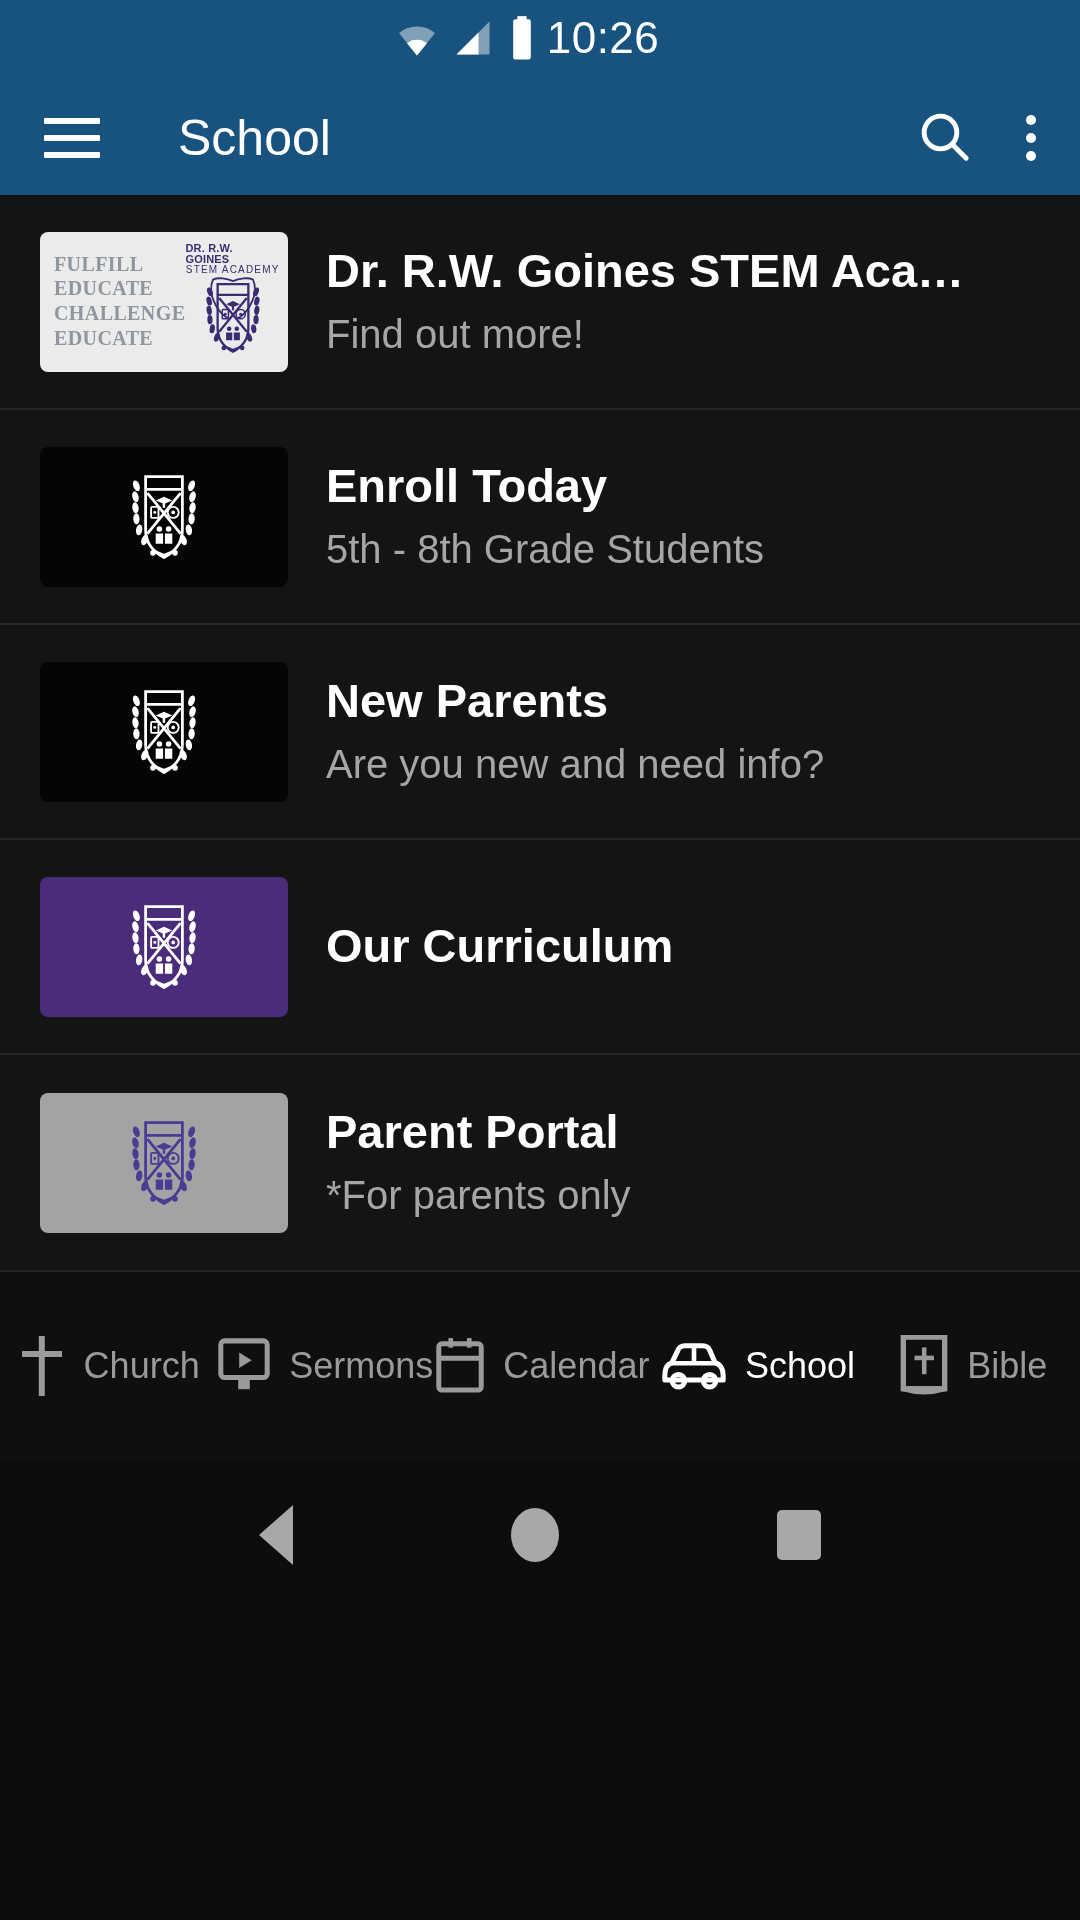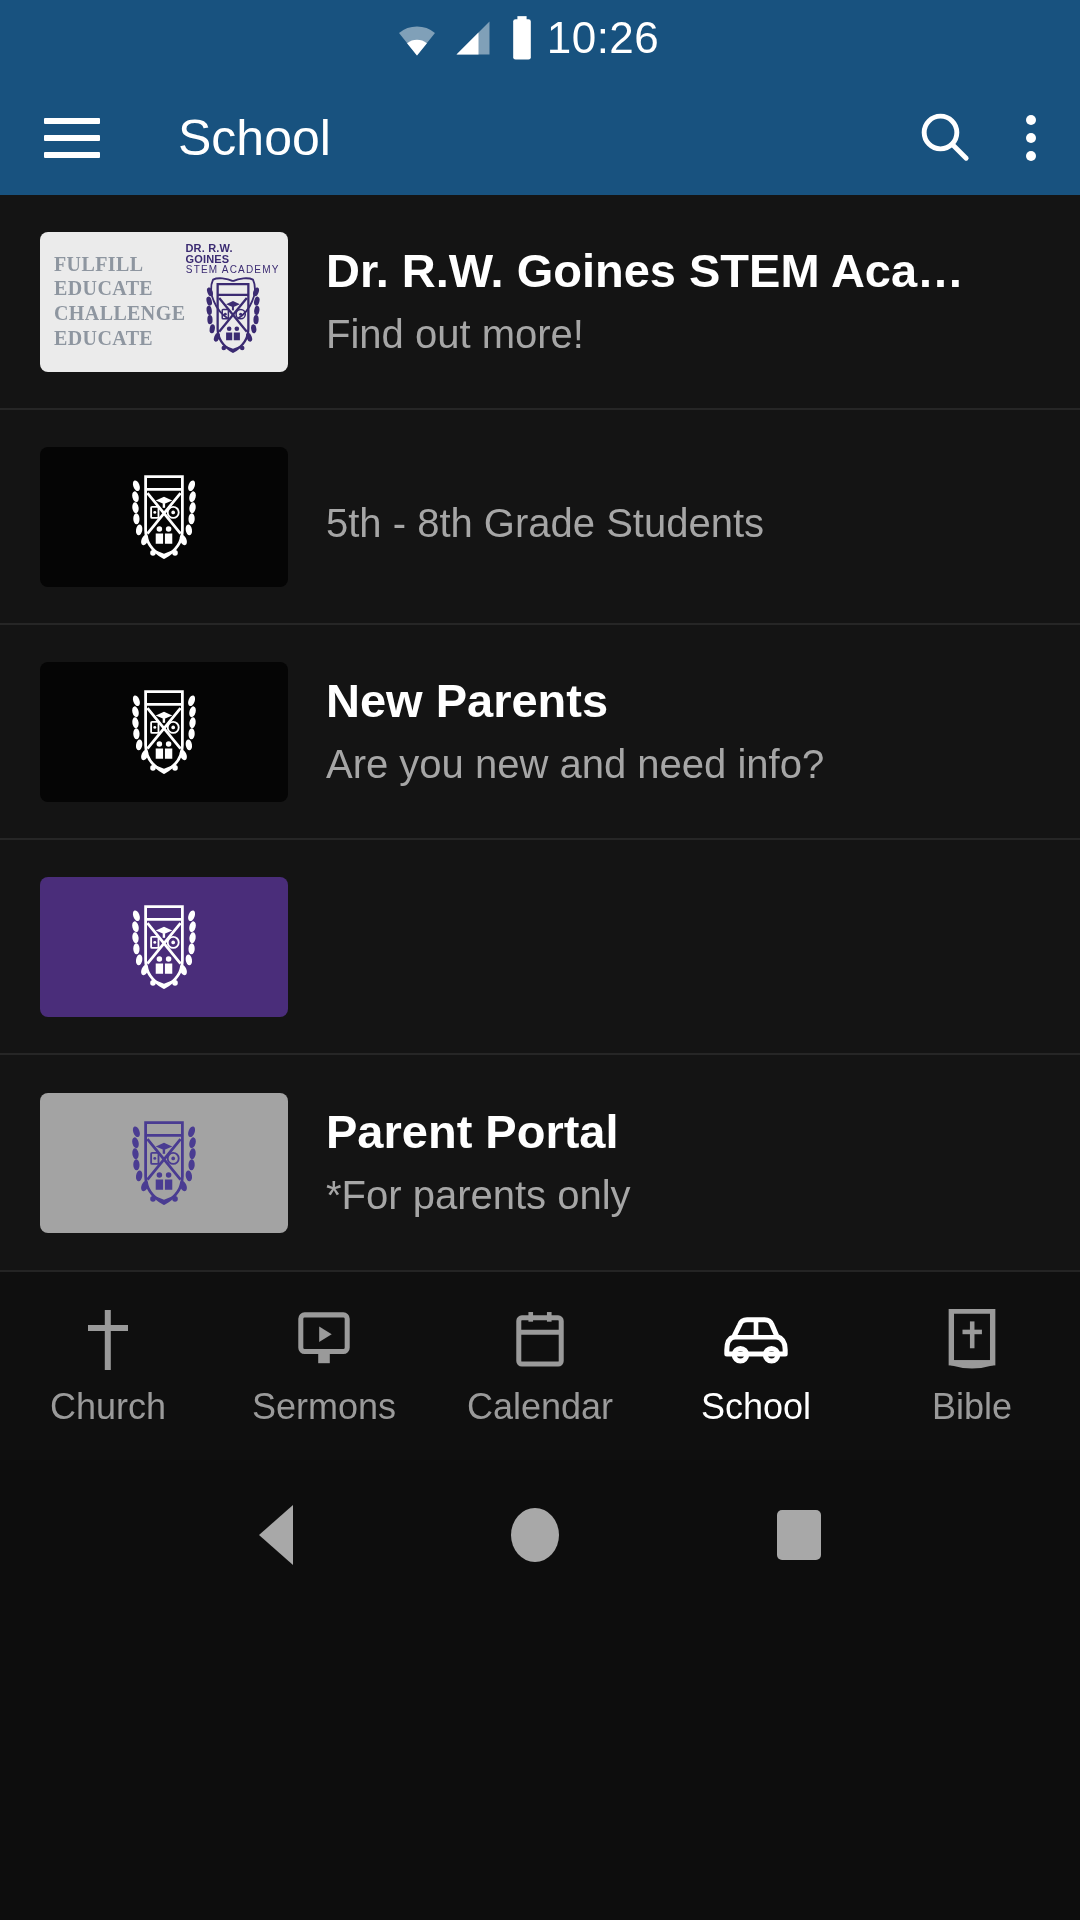--- a/index.html
+++ b/index.html
@@ -52,21 +52,21 @@
   .banner-words span{ color:#8e96a0; font-size:20px; font-weight:bold; letter-spacing:.4px; line-height:1.18;font-family:Liberation Serif, serif;}
   .banner-crest{ display:flex; flex-direction:column; align-items:center; width:108px;}
   .banner-crest .bc-t1{ color:#3b2b72; font-size:11px; font-weight:bold; letter-spacing:.2px; line-height:1;}
   .banner-crest .bc-t2{ color:#3b2b72; font-size:10px; letter-spacing:1.2px; line-height:1; margin-top:0;}
 
   
   .tabbar{
     height:190px; background:#0f0f0f; display:flex; align-items:center;
     border-top:2px solid #242424;
   }
-  .tab{ flex:1; display:flex; flex-direction:column; align-items:center; justify-content:center; gap:16px;}
+  .tab{ flex:1; display:flex; flex-direction:row; align-items:center; justify-content:center; gap:16px;}
   .tab-label{ font-size:36px; color:#9a9a9a; line-height:1;}
   .tab.active .tab-label{ color:#ffffff; }
   .tab-icon{ height:66px; display:flex; align-items:center; justify-content:center;}
 
   
   .navbar{ height:150px; background:#0d0d0d; display:flex; align-items:center; justify-content:space-around; padding:0 150px;}
   .nav-back{ width:0;height:0;border-top:30px solid transparent;border-bottom:30px solid transparent;border-right:34px solid #a8a8a8;}
   .nav-home{ width:48px;height:54px;background:#a8a8a8;border-radius:50%;}
   .nav-recent{ width:44px;height:50px;background:#a8a8a8;border-radius:5px;}
 </style>
@@ -209,20 +209,21 @@
           <ellipse cx="80" cy="58" rx="3.4" ry="6" transform="rotate(2 80 58)"></ellipse>
           <ellipse cx="77" cy="70" rx="3.4" ry="6" transform="rotate(-8 77 70)"></ellipse>
           <ellipse cx="71" cy="81" rx="3.4" ry="6" transform="rotate(-22 71 81)"></ellipse>
           <path d="M40 92 l10 8 10-8 -10 4z"></path>
           <circle cx="38" cy="95" r="3"></circle>
             <circle cx="62" cy="95" r="3"></circle>
         </g>
       </svg>
     </div>
     <div class="row-text">
+      <div class="row-title">Enroll Today</div>
       <div class="row-sub">5th - 8th Grade Students</div>
     </div>
   </div>
 
   <div class="row">
     <div class="thumb" style="background:#050505">
       <svg width="92" height="112" viewBox="0 0 100 112">
         <g fill="none" stroke="#ffffff" stroke-width="3">
           <path d="M30 12 v58 c0 14 9 24 20 30 c11-6 20-16 20-30 V12z"></path>
           <line x1="30" y1="26" x2="70" y2="26"></line>
@@ -292,20 +293,21 @@
           <ellipse cx="80" cy="58" rx="3.4" ry="6" transform="rotate(2 80 58)"></ellipse>
           <ellipse cx="77" cy="70" rx="3.4" ry="6" transform="rotate(-8 77 70)"></ellipse>
           <ellipse cx="71" cy="81" rx="3.4" ry="6" transform="rotate(-22 71 81)"></ellipse>
           <path d="M40 92 l10 8 10-8 -10 4z"></path>
           <circle cx="38" cy="95" r="3"></circle>
             <circle cx="62" cy="95" r="3"></circle>
         </g>
       </svg>
     </div>
     <div class="row-text">
+      <div class="row-title">Our Curriculum</div>
     </div>
   </div>
 
   <div class="row" style="border-bottom:none">
     <div class="thumb" style="background:#a3a3a3">
       <svg width="92" height="112" viewBox="0 0 100 112">
         <g fill="none" stroke="#4a3c92" stroke-width="3">
           <path d="M30 12 v58 c0 14 9 24 20 30 c11-6 20-16 20-30 V12z"></path>
           <line x1="30" y1="26" x2="70" y2="26"></line>
           <path d="M32 30 L68 74 M68 30 L32 74"></path>

